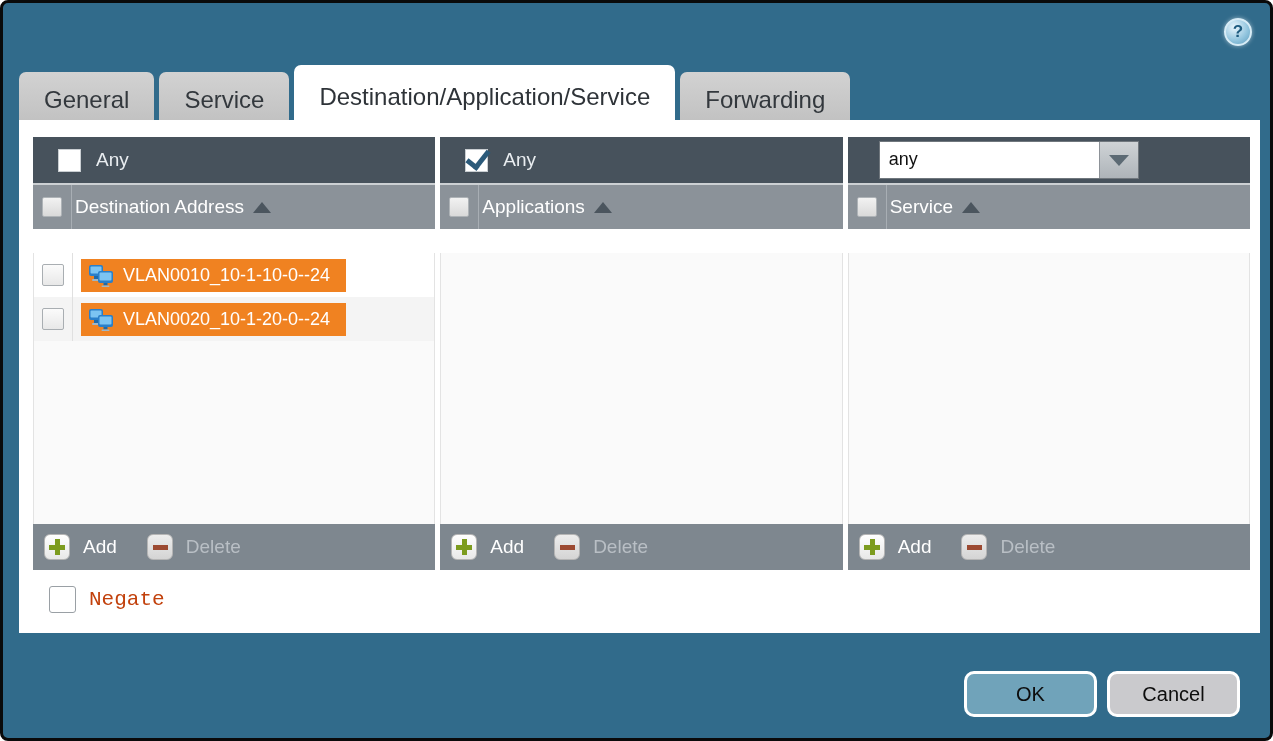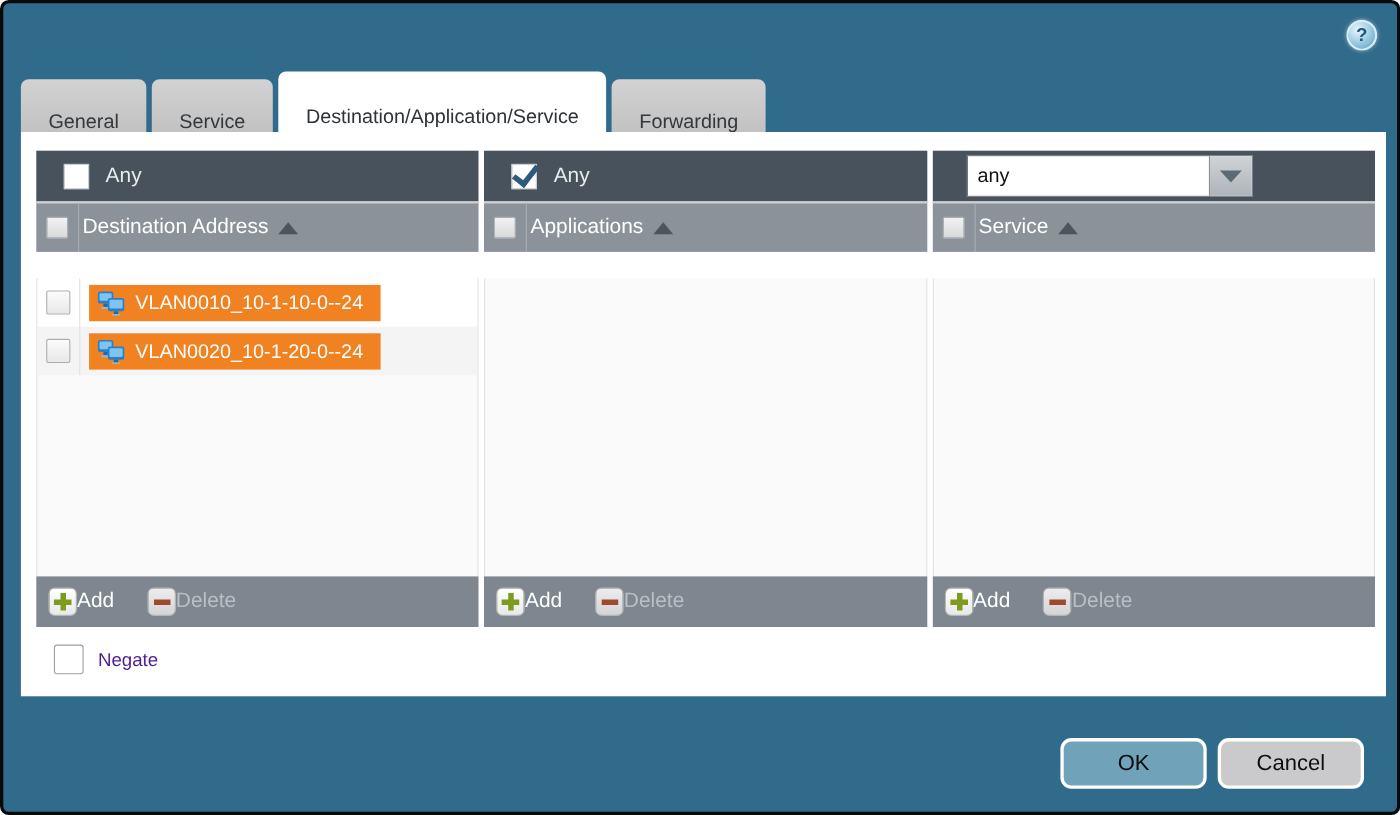--- a/index.html
+++ b/index.html
@@ -15,22 +15,22 @@
   .title { position:absolute; left:22px; top:20px; color:#e3eef4; font-size:22px; letter-spacing:0.2px; }
   .help-btn { position:absolute; right:18px; top:15px; width:28px; height:28px; border-radius:50%;
     background:radial-gradient(circle at 35% 30%, #eaf6fd, #8fc3dd 60%, #5e9cbd);
     border:2px solid #d7ecf6; display:flex; align-items:center; justify-content:center; cursor:pointer;
     box-shadow:0 0 4px rgba(255,255,255,.5);
   }
   .help-btn span { color:#1c5a7e; font-size:17px; font-weight:bold; }
 
   
   .tabs { display:flex; align-items:flex-end; padding-left:16px; height:55px; gap:5px; position:relative; z-index:2; }
-  .tab { background:linear-gradient(#d2d2d2,#c2c2c2); color:#33383d; font-size:18px;
-    padding:14px 25px; height:48px; line-height:48px; border-radius:7px 7px 0 0; cursor:pointer; white-space:nowrap; }
+  .tab { background:linear-gradient(#d2d2d2,#c2c2c2); color:#33383d; font-size:24px;
+    padding:4px 25px; height:48px; line-height:48px; border-radius:7px 7px 0 0; cursor:pointer; white-space:nowrap; }
   .tab.active { background:#fff; height:55px; line-height:55px; color:#2e3338; }
 
   
   .panel { position:relative; margin:0 16px; width:1241px; height:513px; background:#fff; z-index:1; }
   .cols { display:flex; gap:5px; padding:17px 10px 0 14px; }
   .col { flex:1; height:433px; display:flex; flex-direction:column; min-width:0; }
 
   .any-header { height:46px; background:#47525c; display:flex; align-items:center; padding-left:25px; flex:none; }
   .any-label { color:#e9edf0; font-size:19px; margin-left:15px; }
 
@@ -51,21 +51,21 @@
   .list { flex:1; background:#fafafa; overflow:hidden; border-left:1px solid #e3e3e3; border-right:1px solid #e3e3e3;margin-top:24px; }
   .row { height:44px; display:flex; align-items:center; background:#fff; }
   .row:nth-child(2) { background:#f4f4f4; }
   .row-cb-cell { width:39px; height:100%; display:flex; justify-content:center; align-items:center;
     border-right:1px solid #e0e0e0; flex:none; }
   .chip { margin-left:8px; height:33px; background:#f08221; color:#fff; font-size:18px;
     display:inline-flex; align-items:center; padding:0 16px 0 7px; cursor:pointer; white-space:nowrap; }
   .chip svg { margin-right:9px; flex:none; }
 
   .col-footer { height:46px; background:#7e878f; display:flex; align-items:center; padding-left:11px; gap:30px; flex:none; }
-  .tool-btn { display:inline-flex; align-items:center; gap:0; cursor:pointer;text-align:right; }
+  .tool-btn { display:inline-flex; align-items:center; gap:13px; cursor:pointer;text-align:right; }
   .tool-ic { width:26px; height:26px; border-radius:6px; background:linear-gradient(#ffffff,#e8e8e8);
     border:1px solid #b5b5b5; position:relative; flex:none; }
   .tool-ic.plus::before, .tool-ic.plus::after { content:""; position:absolute; background:#7d9c1f; }
   .tool-ic.plus::before { left:4px; top:10px; width:16px; height:5px; }
   .tool-ic.plus::after { left:10px; top:4px; width:5px; height:16px; }
   .tool-ic.minus { background:linear-gradient(#ededed,#d4d4d4); }
   .tool-ic.minus::before { content:""; position:absolute; background:#9c4a32; left:5px; top:10px; width:15px; height:5px; }
   .tool-label { font-size:19px; color:#fff; }
   .tool-btn.disabled .tool-label { color:#b9bfc5; }
   .tool-btn.disabled { cursor:default; }
@@ -74,21 +74,21 @@
   .dropdown { display:flex; height:38px; margin-left:6px; width:260px; border:1px solid #70777d; background:#fff; cursor:pointer; }
   .dd-value { flex:1; font-size:18px; color:#111; padding:7px 0 0 9px; }
   .dd-btn { width:39px; background:linear-gradient(#cfd3d6,#aeb4b9); border-left:1px solid #8d9298;
     display:flex; align-items:center; justify-content:center; }
   .dd-arrow { width:0; height:0; border-left:10px solid transparent; border-right:10px solid transparent;
     border-top:11px solid #5c6a74; }
 
   
   .negate-row { display:flex; align-items:center; gap:13px; margin:16px 0 0 30px; }
   .cb-negate { width:27px; height:27px; background:#fff; border:1px solid #9aa0a5; border-radius:3px; }
-  .negate-label { font-size:17px; color:#4c1d95; }
+  .negate-label { font-size:21px; color:#c2410c;font-family:Liberation Mono, monospace; }
 
   
   .footer-btns { position:absolute; right:30px; top:668px; display:flex; gap:10px; }
   .btn { width:133px; height:46px; border-radius:10px; border:3px solid #fff; font-size:20px;
     color:#0d0d0d; display:flex; align-items:center; justify-content:center; cursor:pointer;
     font-family:"Liberation Sans", sans-serif; }
   .btn-ok { background:#70a3ba; }
   .btn-cancel { background:#cacacd; }
 </style>
 </head>

